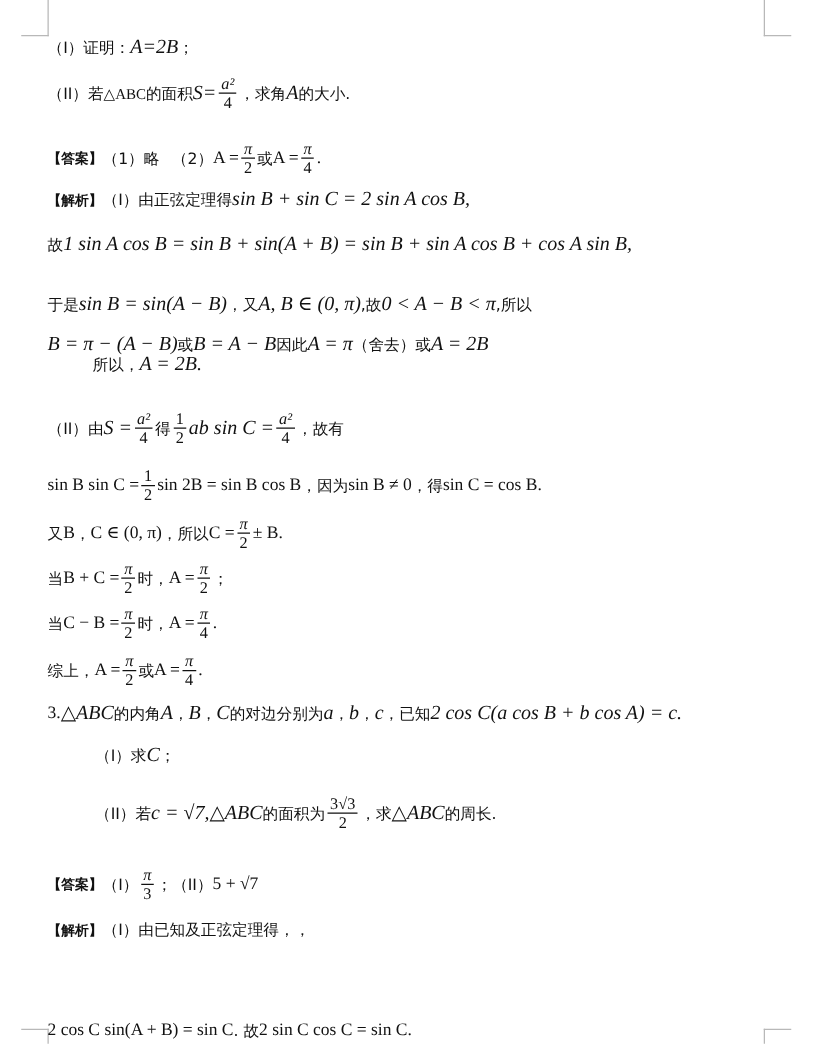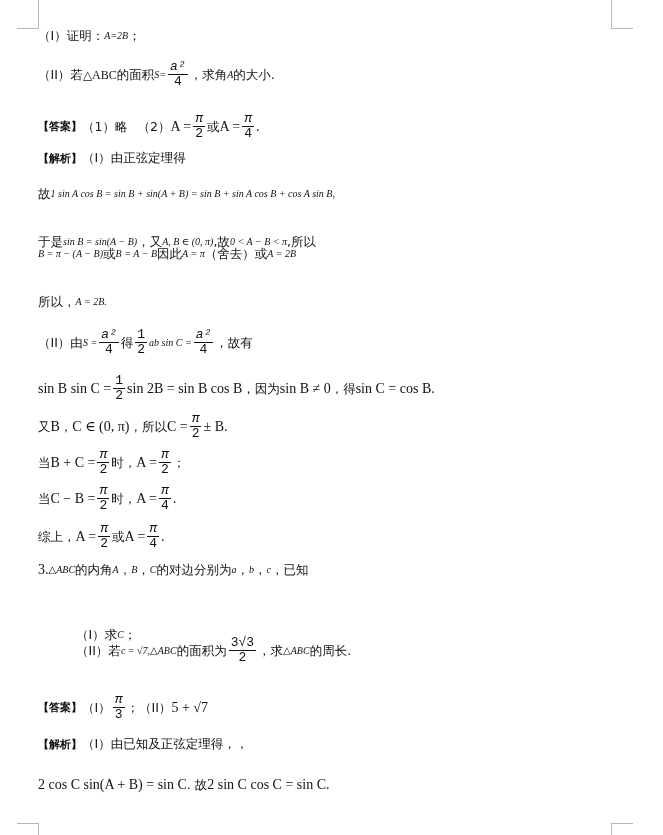--- a/index.html
+++ b/index.html
@@ -8,24 +8,24 @@
   .corner { position:absolute; border-color:#b8b8b8; border-style:solid; border-width:0; }
   .c-tl { left:17px; top:0; width:21px; height:28px; border-right-width:1px; border-bottom-width:1px; }
   .c-tr { left:611px; top:0; width:21px; height:28px; border-left-width:1px; border-bottom-width:1px; }
   .c-bl { left:17px; top:823px; width:21px; height:12px; border-right-width:1px; border-top-width:1px; }
   .c-br { left:611px; top:823px; width:21px; height:12px; border-left-width:1px; border-top-width:1px; }
 
   .line { position:absolute; left:38px; font-size:13px; white-space:nowrap; display:flex; align-items:center; line-height:1; }
   .line.indent { left:76px; }
   .cjk { font-family:"DejaVu Sans","Liberation Sans",sans-serif; font-size:12.5px; }
   .m { font-family:"Liberation Serif","DejaVu Serif",serif; font-size:14px; }
-  .mi { font-family:"Liberation Serif","DejaVu Serif",serif; font-style:italic; font-size:10px; }
+  .mi { font-family:"Liberation Serif","DejaVu Serif",serif; font-style:italic; font-size:16px; }
   .label { font-family:"DejaVu Sans","Liberation Sans",sans-serif; font-weight:bold; font-size:11px; }
   .frac { display:inline-flex; flex-direction:column; align-items:center; vertical-align:middle; margin:0 2px;
-          font-family:Liberation Mono, monospace; font-size:13px; line-height:1.1; }
+          font-family:Liberation Serif, serif; font-size:13px; line-height:1.1; }
   .frac .num { padding:0 2px; border-bottom:1px solid #111; }
   .frac .num.it { font-style:italic; }
   .frac .den { padding:0 2px; }
 </style>
 </head>
 <body>
 
 <div class="corner c-tl"></div>
 <div class="corner c-tr"></div>
 <div class="corner c-bl"></div>
@@ -65,44 +65,45 @@
   <span class="frac">
       <span class="num it">π</span>
       <span class="den">4</span>
     </span>
   <span class="m">.</span>
 </div>
 
 <div class="line" style="top:152px;">
   <span class="label">【解析】</span>
   <span class="cjk">（I）由正弦定理得</span>
+  <span class="mi">sin B + sin C = 2 sin A cos B,</span>
 </div>
 <div class="line" style="top:188px;">
   <span class="cjk">故</span>
   <span class="mi">1 sin A cos B = sin B + sin(A + B) = sin B + sin A cos B + cos A sin B,</span>
 </div>
 <div class="line" style="top:236px;">
   <span class="cjk">于是</span>
   <span class="mi">sin B = sin(A − B)</span>
   <span class="cjk">，又</span>
   <span class="mi">A, B ∈ (0, π)</span>
   <span class="cjk">,故</span>
   <span class="mi">0 &lt; A − B &lt; π</span>
   <span class="cjk">,所以</span>
 </div>
-<div class="line" style="top:248px;justify-content:space-between;">
+<div class="line" style="top:268px;justify-content:space-between;">
   <span class="mi">B = π − (A − B)</span>
   <span class="cjk">或</span>
   <span class="mi">B = A − B</span>
   <span class="cjk">因此</span>
   <span class="mi">A = π</span>
   <span class="cjk">（舍去）或</span>
   <span class="mi">A = 2B</span>
 </div>
-<div class="line" style="top:296px;">
+<div class="line" style="top:284px;margin-left:36px;">
   <span class="cjk">所以，</span>
   <span class="mi">A = 2B.</span>
 </div>
 
 <div class="line" style="top:328px;text-align:right;">
   <span class="cjk">（II）由</span>
   <span class="mi">S =</span>
   <span class="frac">
       <span class="num it">a²</span>
       <span class="den">4</span>
@@ -201,22 +202,23 @@
   <span class="mi">B</span>
   <span class="cjk">，</span>
   <span class="mi">C</span>
   <span class="cjk">的对边分别为 </span>
   <span class="mi">a</span>
   <span class="cjk">，</span>
   <span class="mi">b</span>
   <span class="cjk">，</span>
   <span class="mi">c</span>
   <span class="cjk">，已知</span>
-</div>
-<div class="line indent" style="top:597px;margin-top:32px;">
+  <span class="mi">2 cos C(a cos B + b cos A) = c.</span>
+</div>
+<div class="line indent" style="top:597px;">
   <span class="cjk">（I）求</span>
   <span class="mi">C</span>
   <span class="cjk">；</span>
 </div>
 <div class="line indent" style="top:636px;">
   <span class="cjk">（II）若</span>
   <span class="mi">c = √7,</span>
   <span class="mi">△ABC</span>
   <span class="cjk">的面积为</span>
   <span class="frac">
@@ -237,18 +239,18 @@
     </span>
   <span class="cjk">；（II）</span>
   <span class="m">5 + √7</span>
 </div>
 
 <div class="line" style="top:738px;">
   <span class="label">【解析】</span>
   <span class="cjk">（I）由已知及正弦定理得，</span>
   <span class="cjk">，</span>
 </div>
-<div class="line" style="top:778px;justify-content:space-between;">
+<div class="line" style="top:818px;justify-content:space-between;">
   <span class="m">2 cos C sin(A + B) = sin C</span>
   <span class="cjk">. 故</span>
   <span class="m">2 sin C cos C = sin C</span>
   <span class="m">.</span>
 </div>
 
 </body></html>

